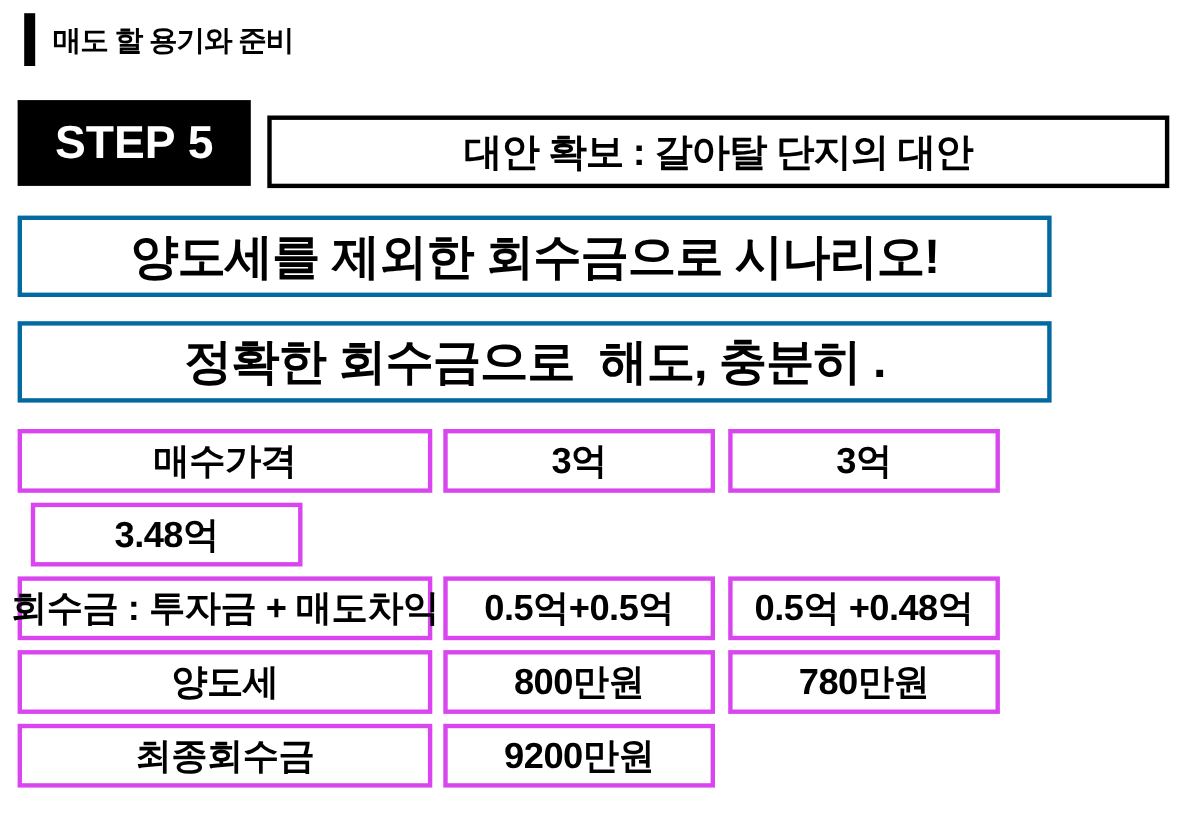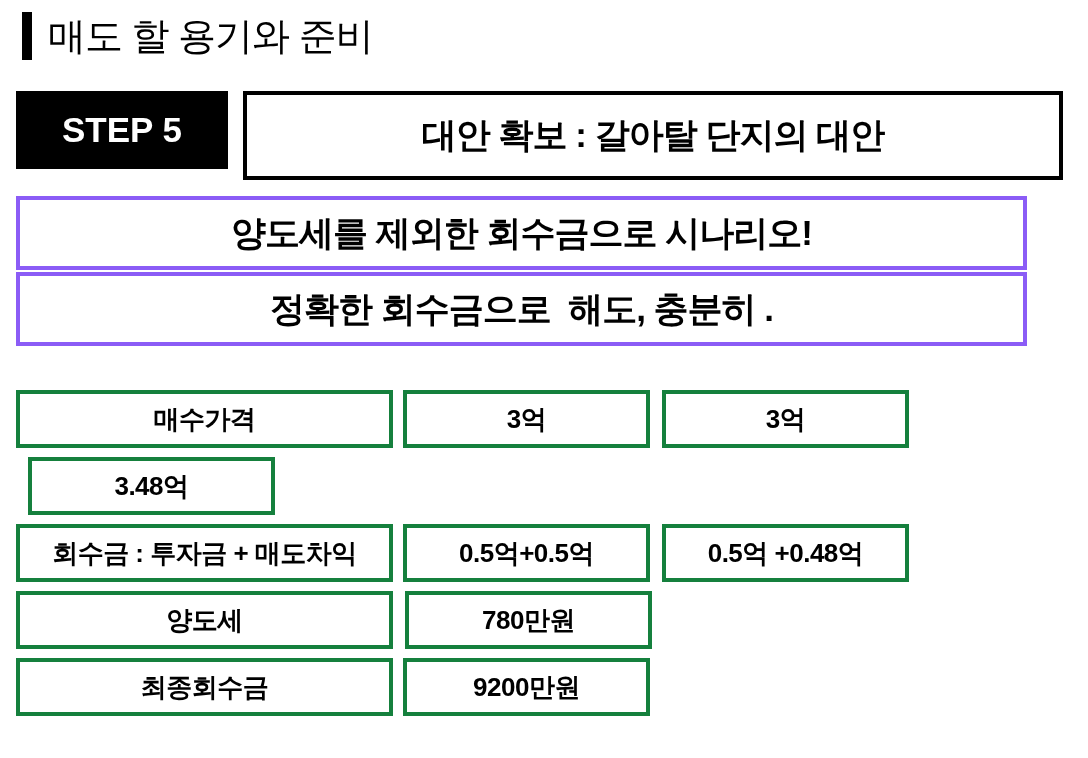--- a/index.html
+++ b/index.html
@@ -23,103 +23,103 @@
     display: flex;
     align-items: center;
     gap: 16px;
   }
   .title-accent {
     width: 10px;
     height: 48px;
     background: #000;
   }
   .page-title {
-    font-size: 38px;
-    font-weight: 400;
+    font-size: 26px;
+    font-weight: 700;
     letter-spacing: -1px;
     white-space: pre;
   }
 
   
   .step-badge {
     position: absolute;
     left: 16px;
     top: 91px;
     width: 212px;
     height: 78px;
     background: #000;
     color: #fff;
     display: flex;
     align-items: center;
     justify-content: center;
-    font-size: 35px;
+    font-size: 42px;
     font-weight: 900;
     letter-spacing: 0;
   }
   .step-title-box {
     position: absolute;
     left: 243px;
-    top: 91px;
+    top: 105px;
     width: 820px;
-    height: 89px;
+    height: 66px;
     border: 4px solid #000;
     background: #fff;
     display: flex;
     align-items: center;
     justify-content: center;
     font-size: 35px;
     font-weight: 900;
     letter-spacing: -1px;
     white-space: pre;
   }
 
   
   .banner {
     position: absolute;
     left: 16px;
-    width: 1011px;
+    width: 940px;
     height: 74px;
-    border: 4px solid #8b5cf6;
+    border: 4px solid #0369a1;
     background: #fff;
     display: flex;
     align-items: center;
     justify-content: center;
-    font-size: 35px;
+    font-size: 44px;
     font-weight: 900;
     letter-spacing: -1px;
     white-space: pre;
   }
   .banner-scenario { top: 196px; }
-  .banner-nego { top: 272px; }
+  .banner-nego { top: 292px; }
   .misspell {
     text-decoration-line: underline;
     text-decoration-style: wavy;
     text-decoration-color: #d94a4a;
     text-decoration-thickness: 2px;
     text-underline-offset: 8px;
   }
 
   
   .table {
     position: absolute;
     left: 16px;
     top: 390px;
     display: flex;
     flex-direction: column;
     gap: 9px;
   }
   .t-row { display: flex; }
   .cell {
     height: 58px;
-    border: 4px solid #15803d;
+    border: 4px solid #d946ef;
     background: #fff;
     display: flex;
     align-items: center;
     justify-content: center;
-    font-size: 26px;
+    font-size: 33px;
     font-weight: 900;
     letter-spacing: -0.5px;
     white-space: pre;
   }
   .c-label { width: 377px; }
   .c-s1 { width: 247px; margin-left: 10px; }
   .c-s2 { width: 247px; margin-left: 12px; }
 </style>
 </head>
 <body>
@@ -154,20 +154,21 @@
     </div>
 
     <div class="t-row">
       <div class="cell c-label">회수금 : 투자금 + 매도차익</div>
       <div class="cell c-s1">0.5억+0.5억</div>
       <div class="cell c-s2">0.5억 +0.48억</div>
     </div>
 
     <div class="t-row">
       <div class="cell c-label">양도세</div>
+      <div class="cell c-s1">800만원</div>
       <div class="cell c-s2">780만원</div>
     </div>
 
     <div class="t-row">
       <div class="cell c-label">최종회수금</div>
       <div class="cell c-s1">9200만원</div>
     </div>
 
   </div>
 

